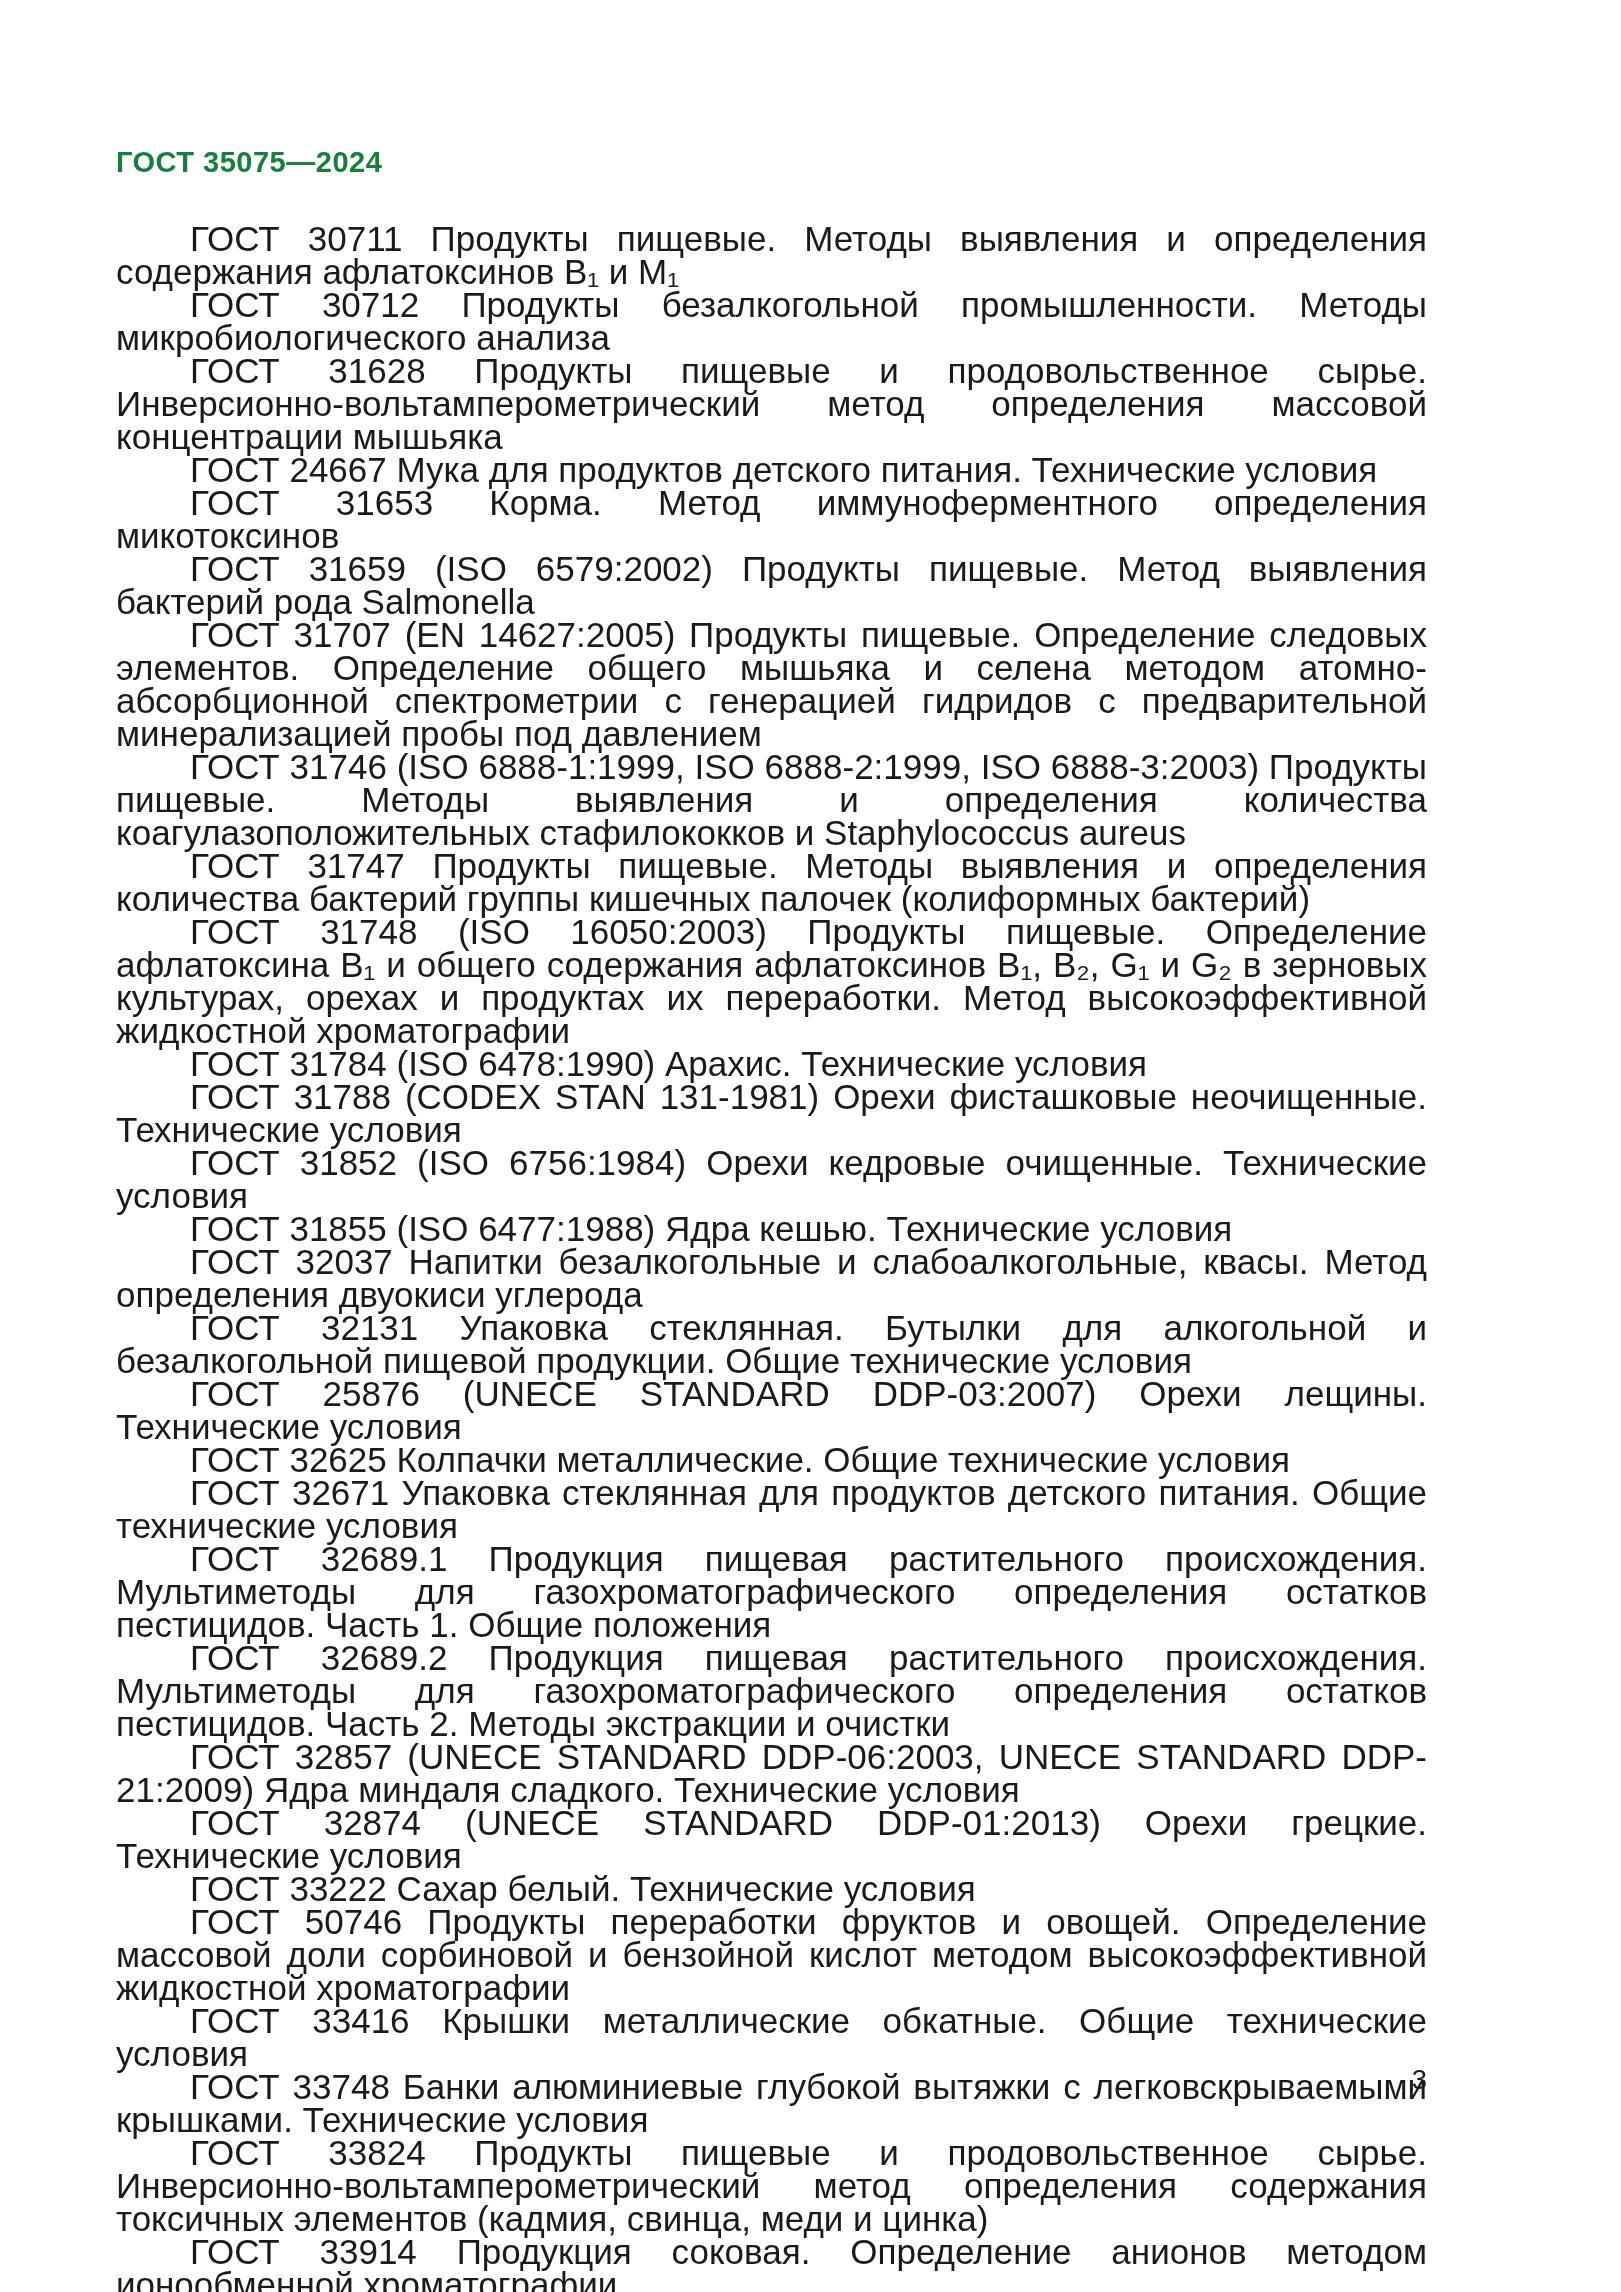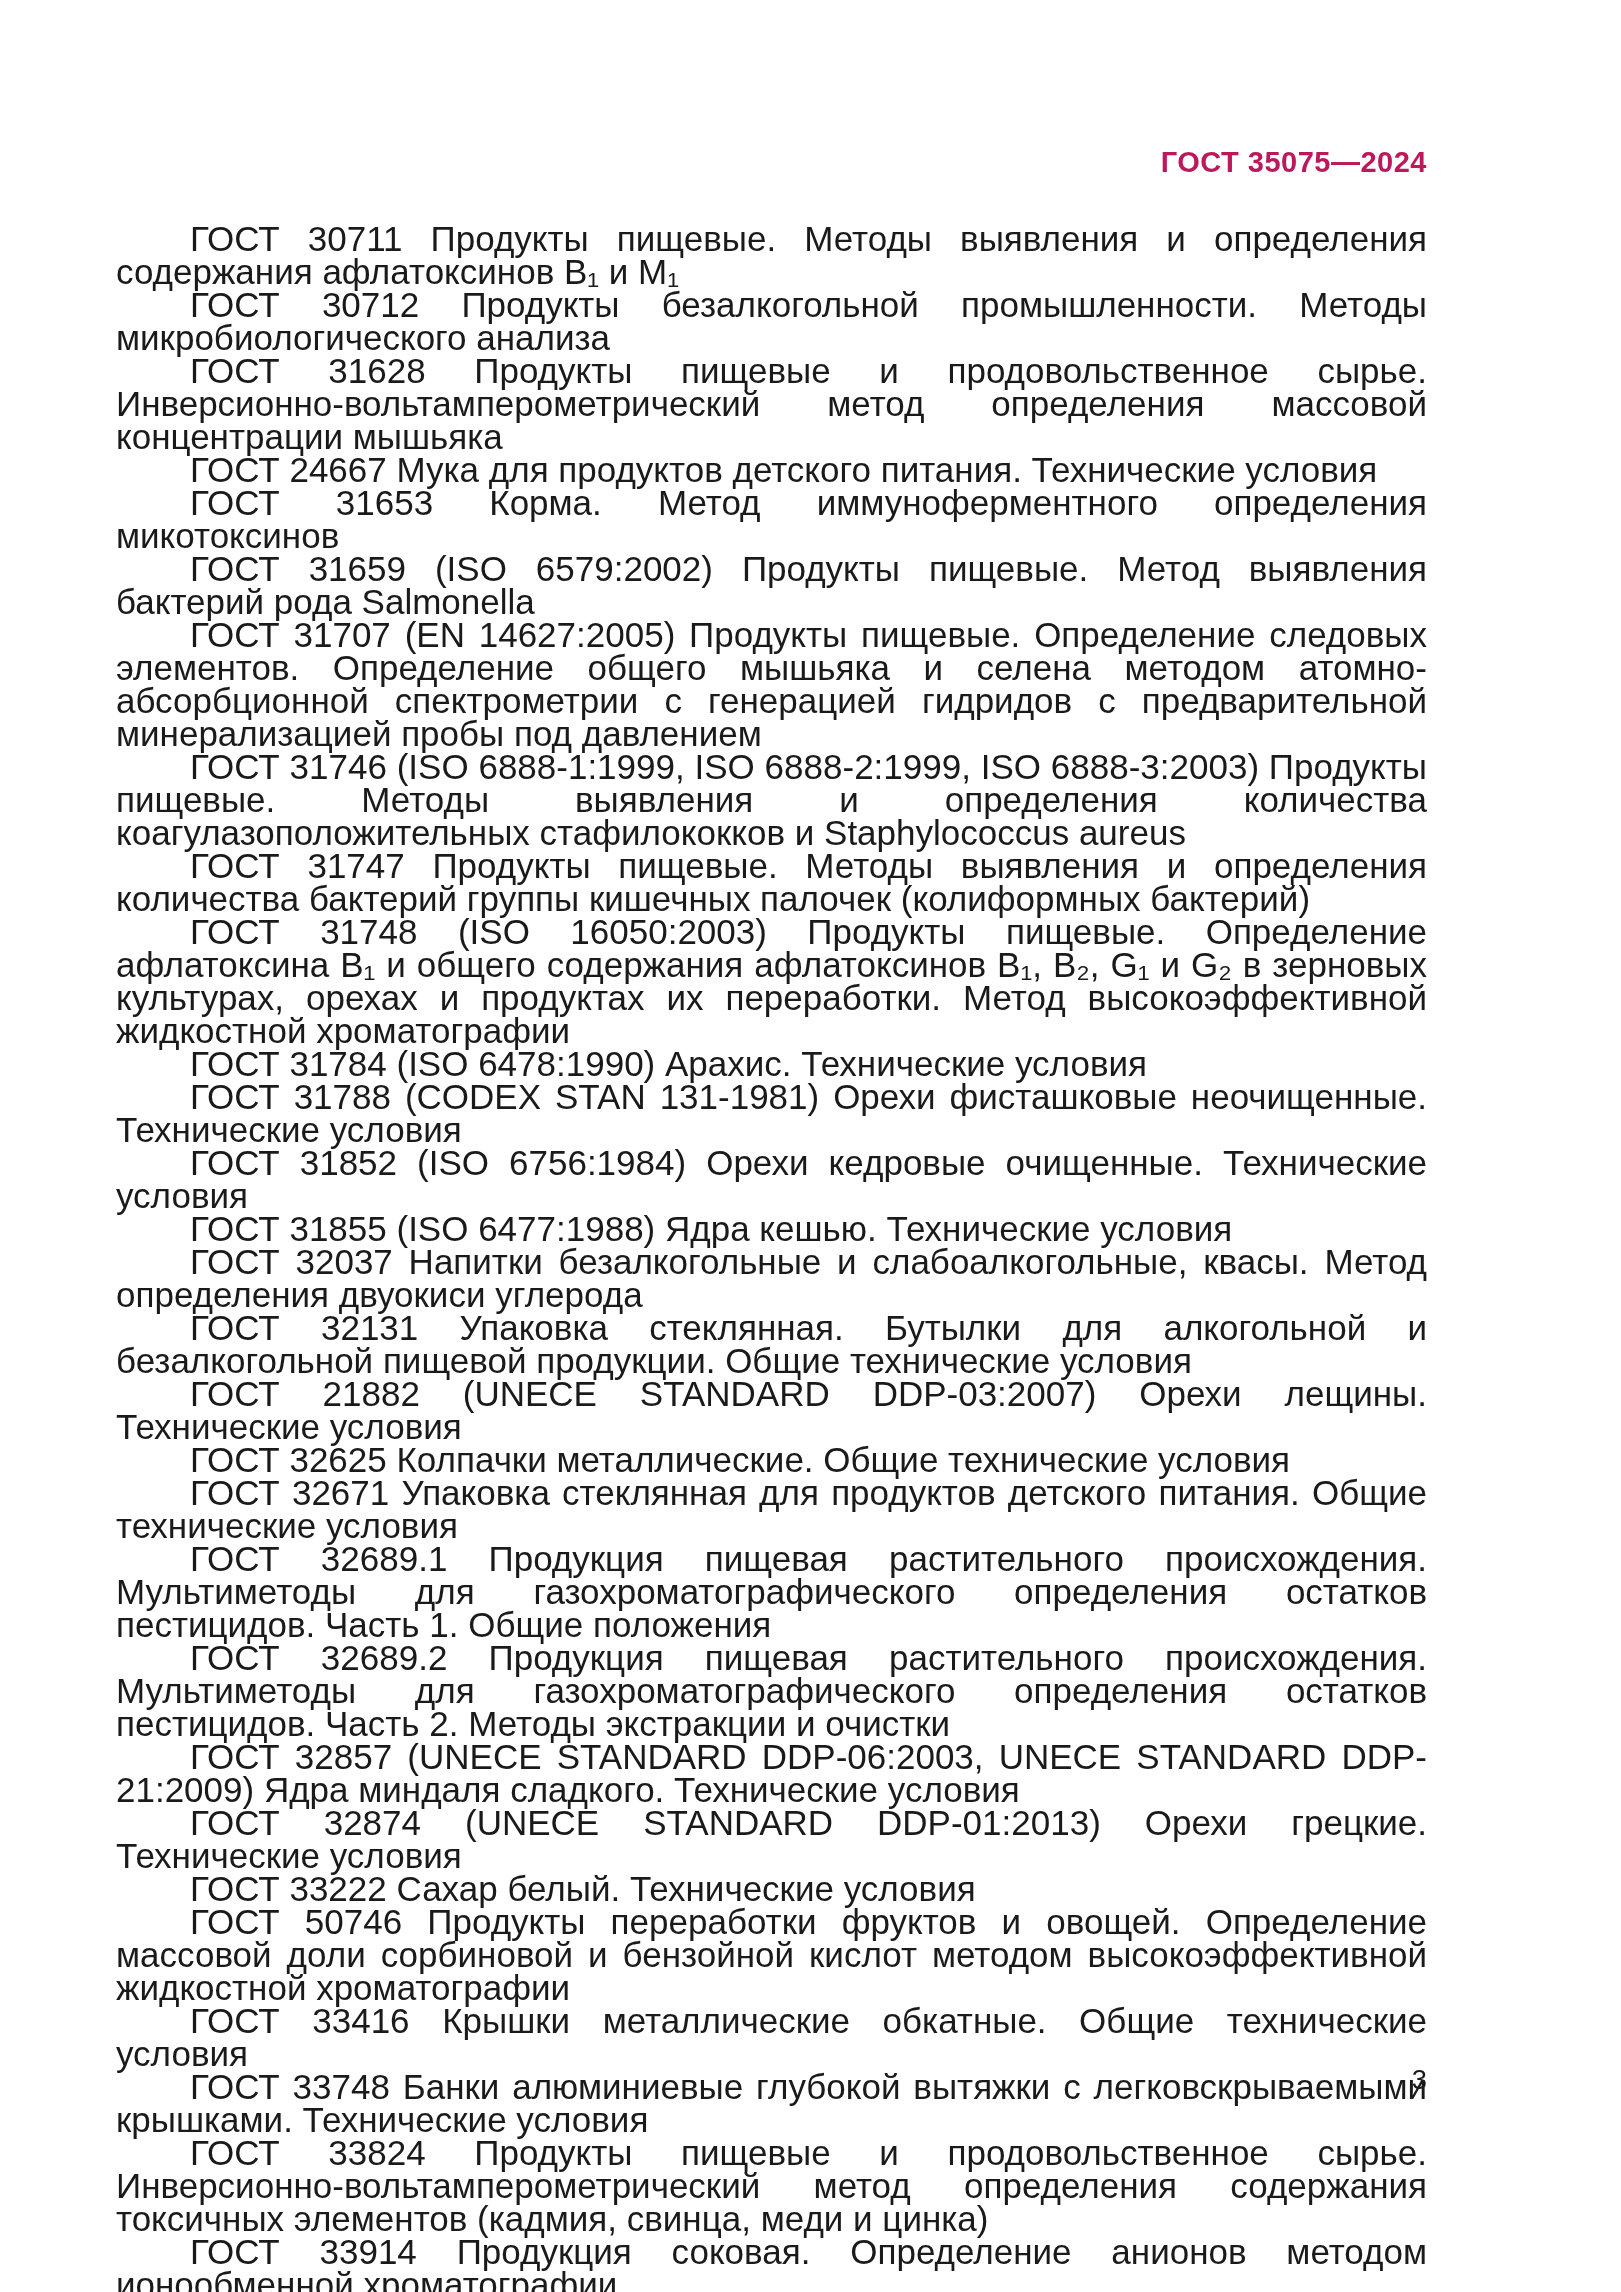--- a/index.html
+++ b/index.html
@@ -14,25 +14,24 @@
     background: #ffffff;
     overflow: hidden;
     font-family: "Liberation Sans", "DejaVu Sans", sans-serif;
     color: #1a1a1a;
   }
   .running-header {
     position: absolute;
     top: 146px;
     left: 116px;
     width: 1311px;
-    text-align: right;
     font-size: 29px;
     font-weight: bold;
     letter-spacing: 0.5px;
-    color: #be185d;
+    color: #15803d;
   }
   .refs {
     position: absolute;
     top: 222px;
     left: 116px;
     width: 1311px;
   }
   .refs p {
     margin: 0;
     padding: 0;
@@ -71,21 +70,21 @@
       <p>ГОСТ 31707 (EN 14627:2005) Продукты пищевые. Определение следовых элементов. Определе­ние общего мышьяка и селена методом атомно-абсорбционной спектрометрии с генерацией гидридов с предварительной минерализацией пробы под давлением</p>
       <p>ГОСТ 31746 (ISO 6888-1:1999, ISO 6888-2:1999, ISO 6888-3:2003) Продукты пищевые. Методы вы­явления и определения количества коагулазоположительных стафилококков и Staphylococcus aureus</p>
       <p>ГОСТ 31747 Продукты пищевые. Методы выявления и определения количества бактерий группы кишечных палочек (колиформных бактерий)</p>
       <p>ГОСТ 31748 (ISO 16050:2003) Продукты пищевые. Определение афлатоксина В₁ и общего содер­жания афлатоксинов В₁, В₂, G₁ и G₂ в зерновых культурах, орехах и продуктах их переработки. Метод высокоэффективной жидкостной хроматографии</p>
       <p>ГОСТ 31784 (ISO 6478:1990) Арахис. Технические условия</p>
       <p>ГОСТ 31788 (CODEX STAN 131-1981) Орехи фисташковые неочищенные. Технические условия</p>
       <p>ГОСТ 31852 (ISO 6756:1984) Орехи кедровые очищенные. Технические условия</p>
       <p>ГОСТ 31855 (ISO 6477:1988) Ядра кешью. Технические условия</p>
       <p>ГОСТ 32037 Напитки безалкогольные и слабоалкогольные, квасы. Метод определения двуокиси углерода</p>
       <p>ГОСТ 32131 Упаковка стеклянная. Бутылки для алкогольной и безалкогольной пищевой продук­ции. Общие технические условия</p>
-      <p>ГОСТ 21882 (UNECE STANDARD DDP-03:2007) Орехи лещины. Технические условия</p>
+      <p>ГОСТ 25876 (UNECE STANDARD DDP-03:2007) Орехи лещины. Технические условия</p>
       <p>ГОСТ 32625 Колпачки металлические. Общие технические условия</p>
       <p>ГОСТ 32671 Упаковка стеклянная для продуктов детского питания. Общие технические условия</p>
       <p>ГОСТ 32689.1 Продукция пищевая растительного происхождения. Мультиметоды для газохрома­тографического определения остатков пестицидов. Часть 1. Общие положения</p>
       <p>ГОСТ 32689.2 Продукция пищевая растительного происхождения. Мультиметоды для газохрома­тографического определения остатков пестицидов. Часть 2. Методы экстракции и очистки</p>
       <p>ГОСТ 32857 (UNECE STANDARD DDP-06:2003, UNECE STANDARD DDP-21:2009) Ядра миндаля сладкого. Технические условия</p>
       <p>ГОСТ 32874 (UNECE STANDARD DDP-01:2013) Орехи грецкие. Технические условия</p>
       <p>ГОСТ 33222 Сахар белый. Технические условия</p>
       <p>ГОСТ 50746 Продукты переработки фруктов и овощей. Определение массовой доли сорбиновой и бензойной кислот методом высокоэффективной жидкостной хроматографии</p>
       <p>ГОСТ 33416 Крышки металлические обкатные. Общие технические условия</p>
       <p>ГОСТ 33748 Банки алюминиевые глубокой вытяжки с легковскрываемыми крышками. Техниче­ские условия</p>

